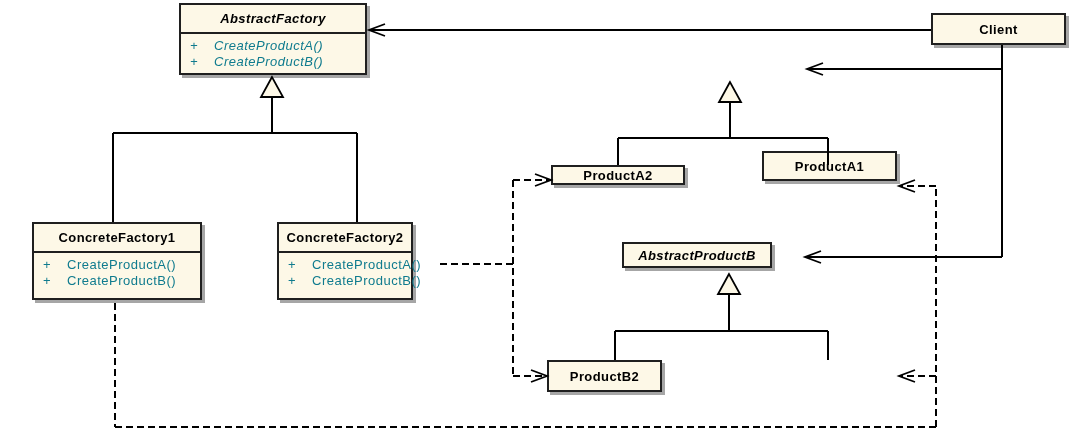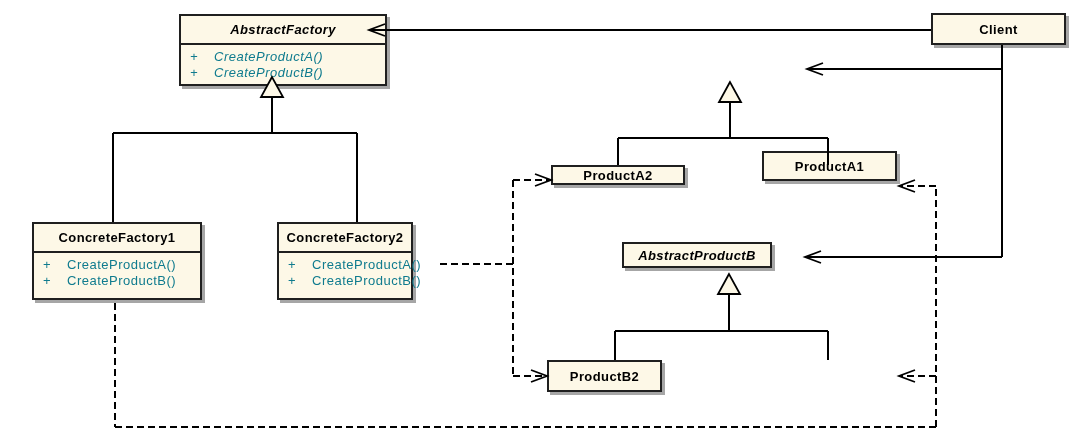--- a/index.html
+++ b/index.html
@@ -39,21 +39,21 @@
   .solid{stroke:var(--connector);stroke-width:2;fill:none;}
   .dashed{stroke:var(--connector);stroke-width:2;fill:none;stroke-dasharray:7 4;}
   .arrow{stroke:var(--connector);stroke-width:1.8;fill:none;}
   .tri{fill:var(--box-fill);stroke:var(--connector);stroke-width:1.8;}
 </style>
 </head>
 <body>
 
 <div id="canvas">
 
-  <div class="uml-box abstract" style="left:179px;top:14px;width:208px;height:72px">
+  <div class="uml-box abstract" style="left:179px;top:3px;width:188px;height:72px">
     <div class="head" style="height:27px">
       <span class="title">AbstractFactory</span>
     </div>
     <div class="body">
       <div class="method">
         <span class="vis">+</span>
         <span class="sig">CreateProductA()</span>
       </div>
       <div class="method">
         <span class="vis">+</span>

